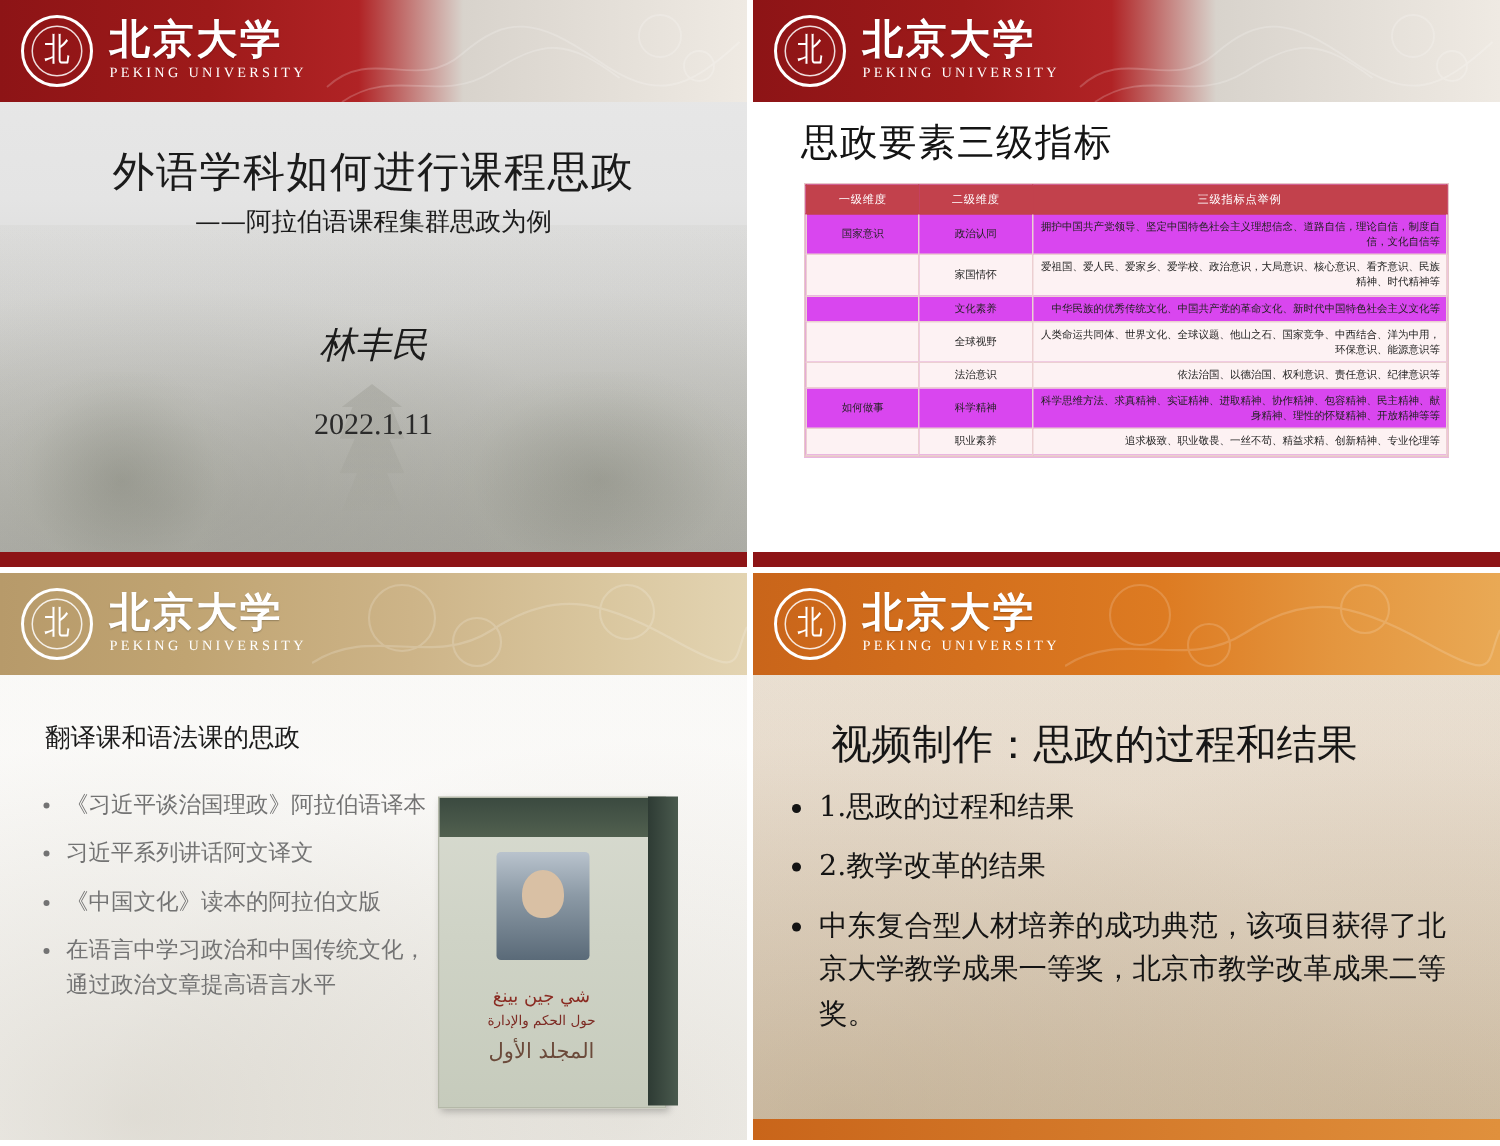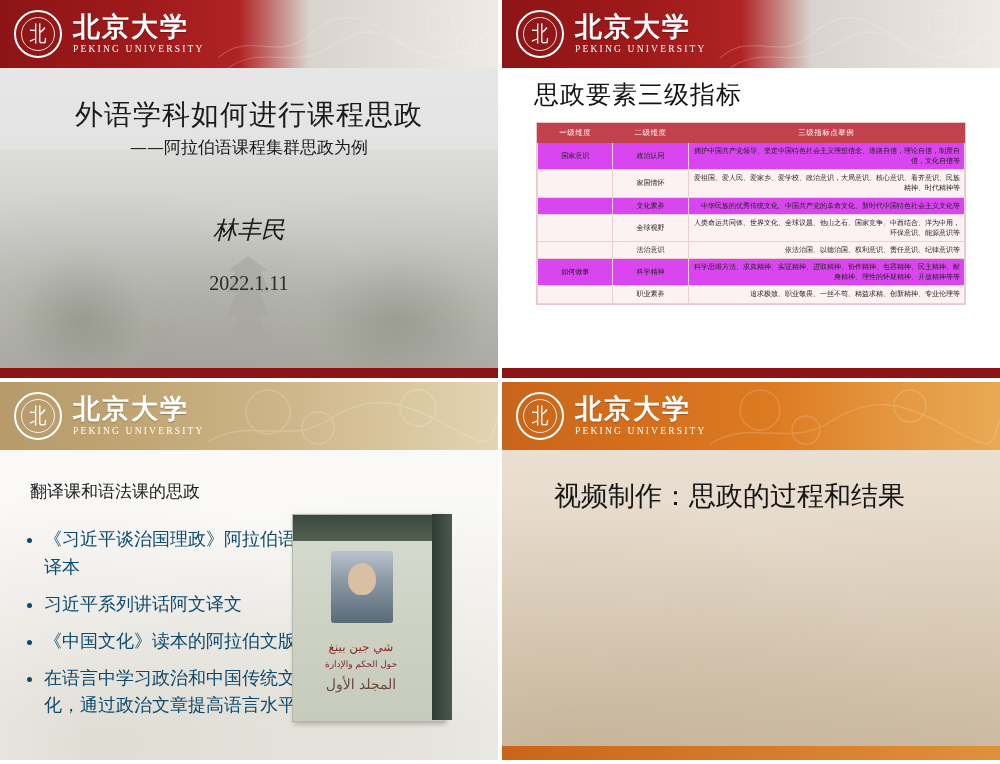--- a/index.html
+++ b/index.html
@@ -238,29 +238,29 @@
     font-family: "DejaVu Serif", serif;
     font-size: 17px;
     color: #1a1a1a;
   }
   .s3-list {
     position: absolute;
     top: 144px; left: 26px;
     width: 252px;
     margin: 0;
     padding: 0 0 0 18px;
-    font-family: Liberation Serif, serif;
-    font-size: 18px;
+    font-family: Liberation Mono, monospace;
+    font-size: 15px;
     line-height: 1.55;
-    color: #0c4a6e;
+    color: #737373;
   }
   .s3-list li { margin-bottom: 9px; }
   .book {
     position: absolute;
-    left: 286px; top: 132px;
+    left: 286px; top: 149px;
     width: 178px; height: 212px;
   }
   .book .cover {
     position: absolute;
     left: 6px; top: 0;
     width: 150px; height: 206px;
     background: linear-gradient(180deg, #d8dbd0 0%, #cfd3c6 45%, #c6cbbc 100%);
     border: 1px solid #b4b8a8;
     box-shadow: 2px 2px 5px rgba(0,0,0,0.25);
   }
@@ -510,17 +510,22 @@
           <circle cx="50" cy="28" r="20"></circle>
           <circle cx="96" cy="48" r="14"></circle>
           <path d="M0 62 C40 36, 80 66, 120 40 S190 18, 240 46 S280 60, 290 38"></path>
           <circle cx="200" cy="24" r="16"></circle>
         </g>
       </svg>
     </div>
 
     <div class="s4-title">视频制作：思政的过程和结果</div>
 
+    <ul class="s4-list">
+      <li>1.思政的过程和结果</li>
+      <li>2.教学改革的结果</li>
+      <li>中东复合型人材培养的成功典范，该项目获得了北京大学教学成果一等奖，北京市教学改革成果二等奖。</li>
+    </ul>
 
     <div class="bottombar"></div>
   </div>
 
 </div>
 
 </body></html>

